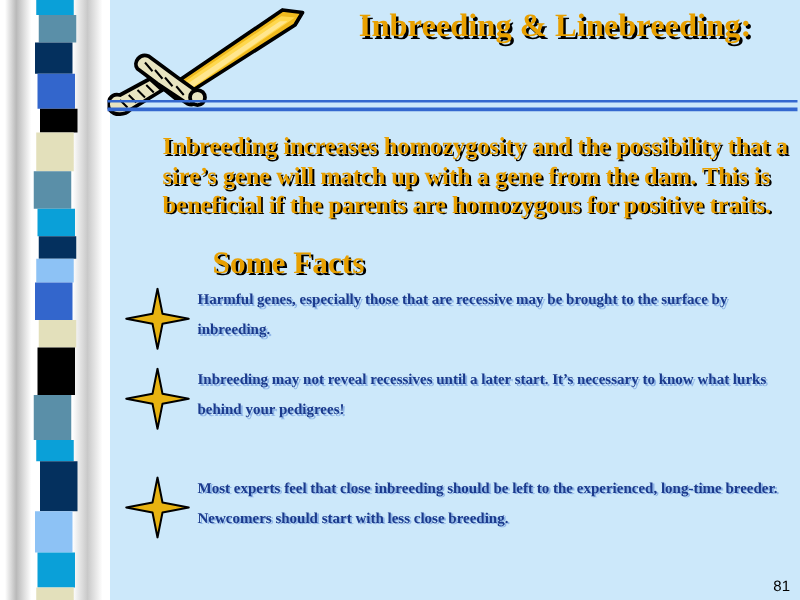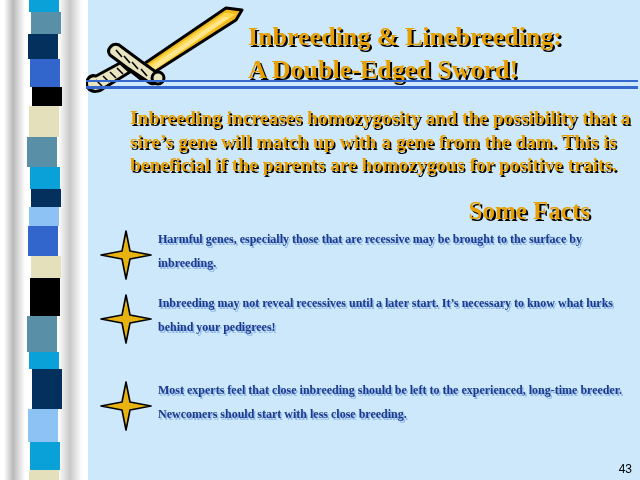--- a/index.html
+++ b/index.html
@@ -42,22 +42,23 @@
   }
   .strip i {
     display: block;
     width: 100%;
   }
 
   
   .title-block {
     position: absolute;
     left: 248px;
-    top: 20px;
+    top: 4px;
     width: 392px;
+    text-align: center;
   }
   .title-line {
     font-size: 26px;
     font-weight: bold;
     color: #e8a000;
     line-height: 33px;
     letter-spacing: 0px;
     text-shadow: 2px 2px 0 #000000;
     white-space: nowrap;
   }
@@ -88,21 +89,21 @@
     text-shadow: 1.5px 1.5px 0 #000000;
     padding-left: 42px;
   }
 
   
   .subhead {
     position: absolute;
     left: 170px;
     top: 197px;
     width: 420px;
-    text-align: right;
+    text-align: left;
     font-size: 25px;
     font-weight: bold;
     color: #e8a000;
     text-shadow: 2px 2px 0 #000000;
   }
 
   
   .bullet {
     position: absolute;
     left: 100px;
@@ -187,21 +188,20 @@
         <path d="M2 88 C-2 82 3 74 10 76 L34 63 L44 72 L18 88 C14 92 6 93 2 88 Z" fill="#e8e4c0" stroke="#000000" stroke-width="3" stroke-linejoin="round"></path>
         <path d="M10 80 L16 86 M17 76 L23 82 M24 72 L30 78 M31 68 L37 74" stroke="#000000" stroke-width="1.6" fill="none"></path>
       </g>
 
       <circle cx="72" cy="78" r="6" fill="#e8e4c0" stroke="#000000" stroke-width="3"></circle>
     </svg>
   </div>
 
   <div class="title-block">
     <div class="title-line">Inbreeding &amp; Linebreeding:</div>
-    <div class="title-line">A Double-Edged Sword!</div>
   </div>
 
   <div class="rule r1"></div>
   <div class="rule r2"></div>
 
   <div class="para">Inbreeding increases homozygosity and the possibility that a sire’s gene will match up with a gene from the dam. This is beneficial if the parents are homozygous for positive traits.</div>
 
   <div class="subhead">Some Facts</div>
 
   <div class="bullet b1">
@@ -224,15 +224,15 @@
 
   <div class="bullet b3">
     <span class="star">
       <svg width="52" height="50" viewBox="0 0 52 50" xmlns="http://www.w3.org/2000/svg">
         <path d="M26 1 L30 21 L51 25 L30 29 L26 49 L22 29 L1 25 L22 21 Z" fill="#e8b310" stroke="#000000" stroke-width="1.6" stroke-linejoin="round"></path>
       </svg>
     </span>
     <span class="btext">Most experts feel that close inbreeding should be left to the experienced,  long-time breeder. Newcomers should start with less close breeding.</span>
   </div>
 
-  <div class="pagenum">43</div>
+  <div class="pagenum">81</div>
 
 </div>
 
 </body></html>

